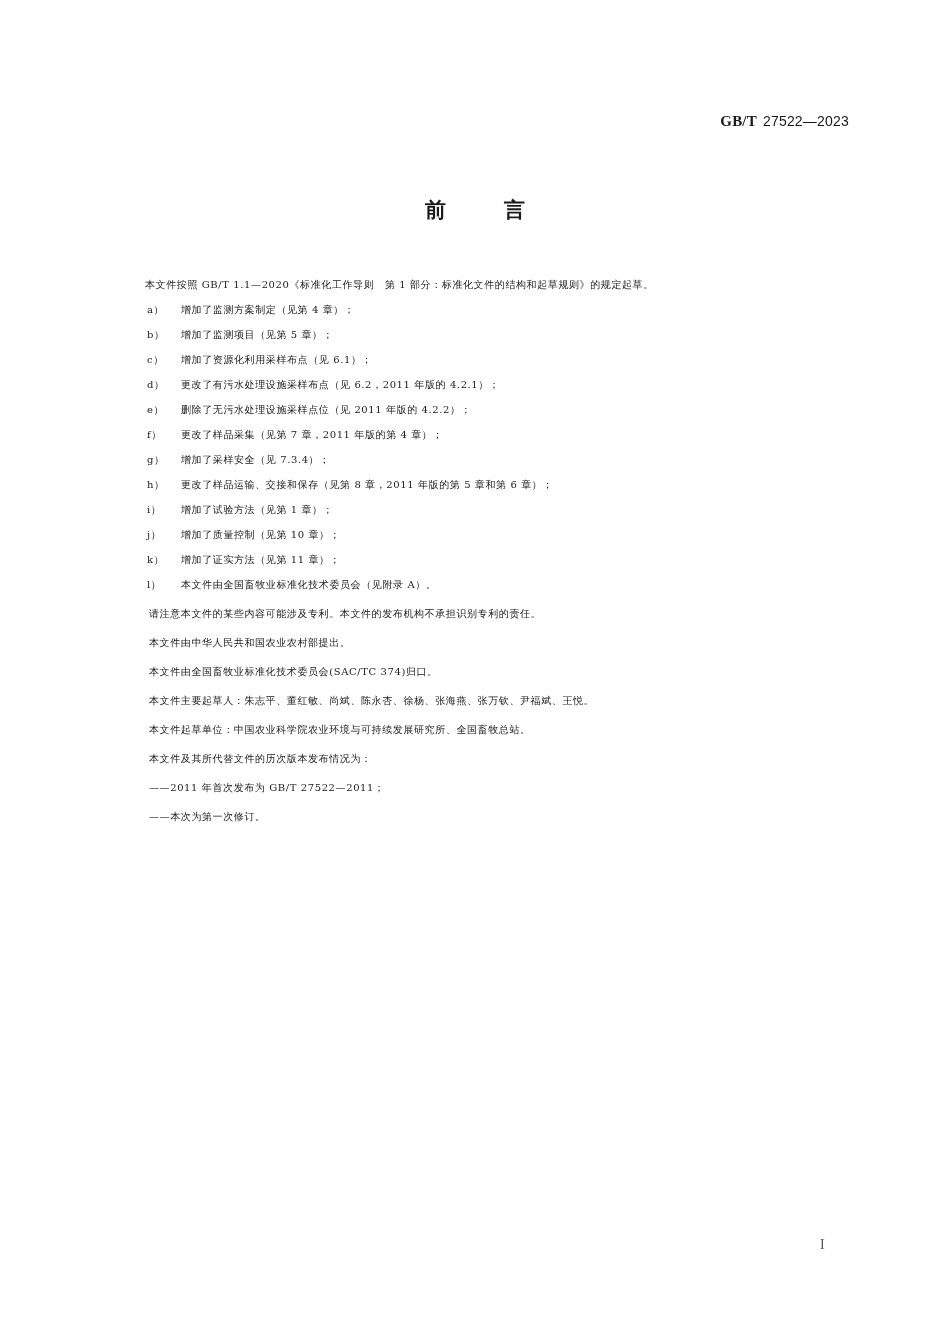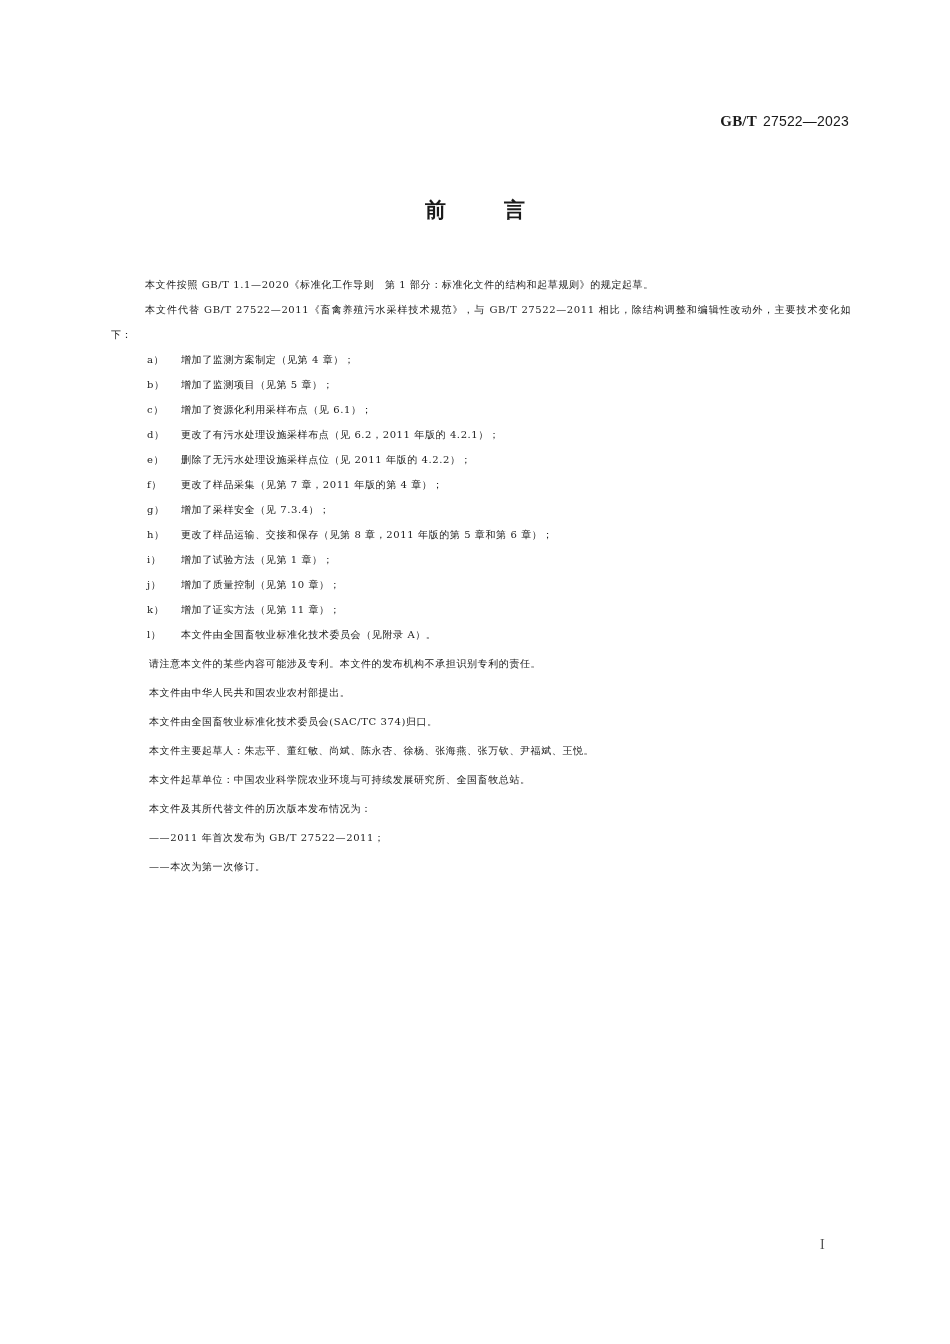--- a/index.html
+++ b/index.html
@@ -112,21 +112,20 @@
   <div class="std-number">
     <span class="gbt">GB/T</span><span class="num">27522—2023</span>
   </div>
 
   <div class="title">
     <span class="char">前</span><span class="gap"></span><span class="char">言</span>
   </div>
 
   <div class="body">
     <p class="para">本文件按照 GB/T 1.1—2020《标准化工作导则　第 1 部分：标准化文件的结构和起草规则》的规定起草。</p>
-    <p class="para">本文件代替 GB/T 27522—2011《畜禽养殖污水采样技术规范》，与 GB/T 27522—2011 相比，除结构调整和编辑性改动外，主要技术变化如下：</p>
 
     <div>
       <p class="list-item">
           <span class="marker">a）</span>
           <span class="text">增加了监测方案制定（见第 4 章）；</span>
         </p>
       <p class="list-item">
           <span class="marker">b）</span>
           <span class="text">增加了监测项目（见第 5 章）；</span>
         </p>

